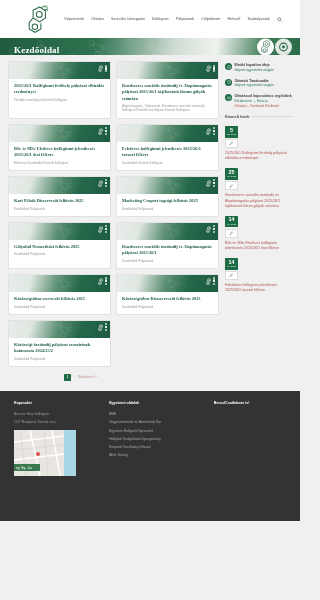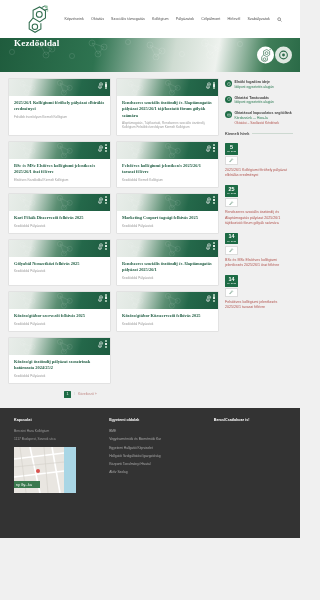--- a/index.html
+++ b/index.html
@@ -24,23 +24,23 @@
     display: flex; align-items: center; gap: 7px;
   }
   .topnav a {
     font-size: 3.6px; color: #4a4a4a; text-decoration: none;
     white-space: nowrap; letter-spacing: .1px;
   }
   .search-ico { width: 5px; height: 5px; display: block; }
 
   
   .banner {
-    height: 34px; position: relative; overflow: hidden;
+    height: 17px; position: relative; overflow: hidden;
     background: linear-gradient(100deg,#1f5c3d 0%,#2e7350 32%,#cfdcd2 58%,#eef2ee 72%,#3f7d58 88%,#2a6a47 100%);
-    display: flex; align-items: flex-start;
+    display: flex; align-items: flex-end;
   }
   .banner-pattern { position: absolute; inset: 0; opacity: .5; }
   .banner h1 {
     position: relative; z-index: 2;
     font-family: "Liberation Serif", serif;
     font-size: 9px; font-weight: 700; color: #ffffff;
     padding-left: 14px; letter-spacing: .2px;
   }
   .banner-badge {
     position: absolute; right: 8px; top: 50%; transform: translateY(-50%);

